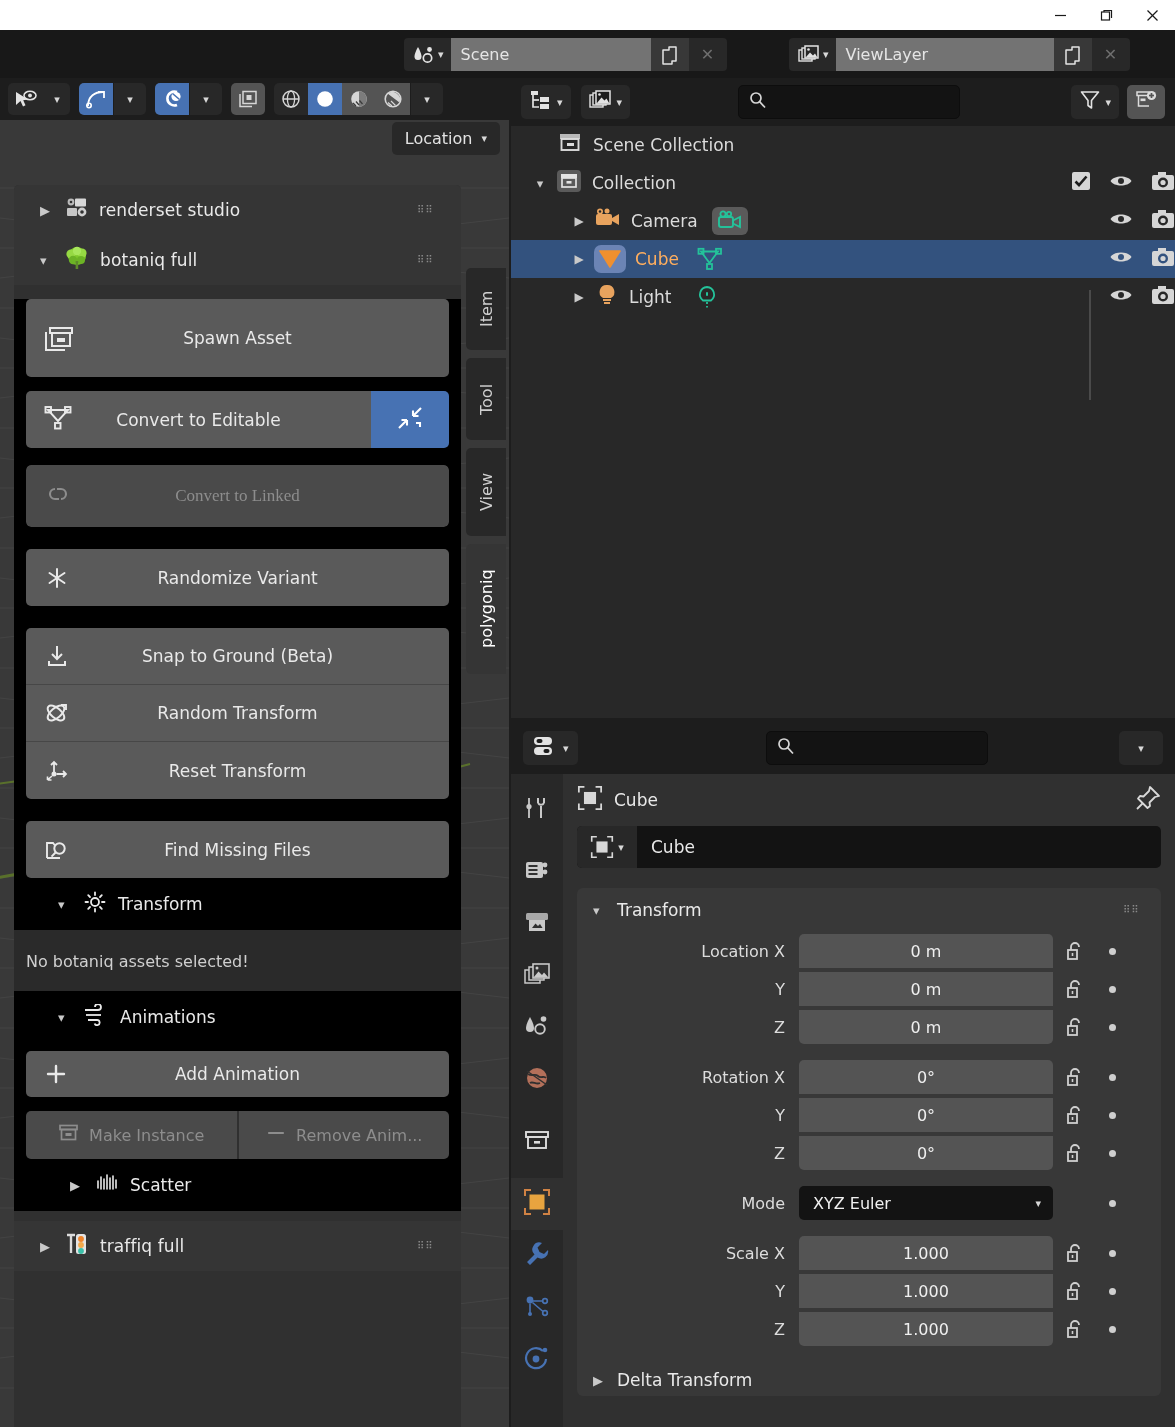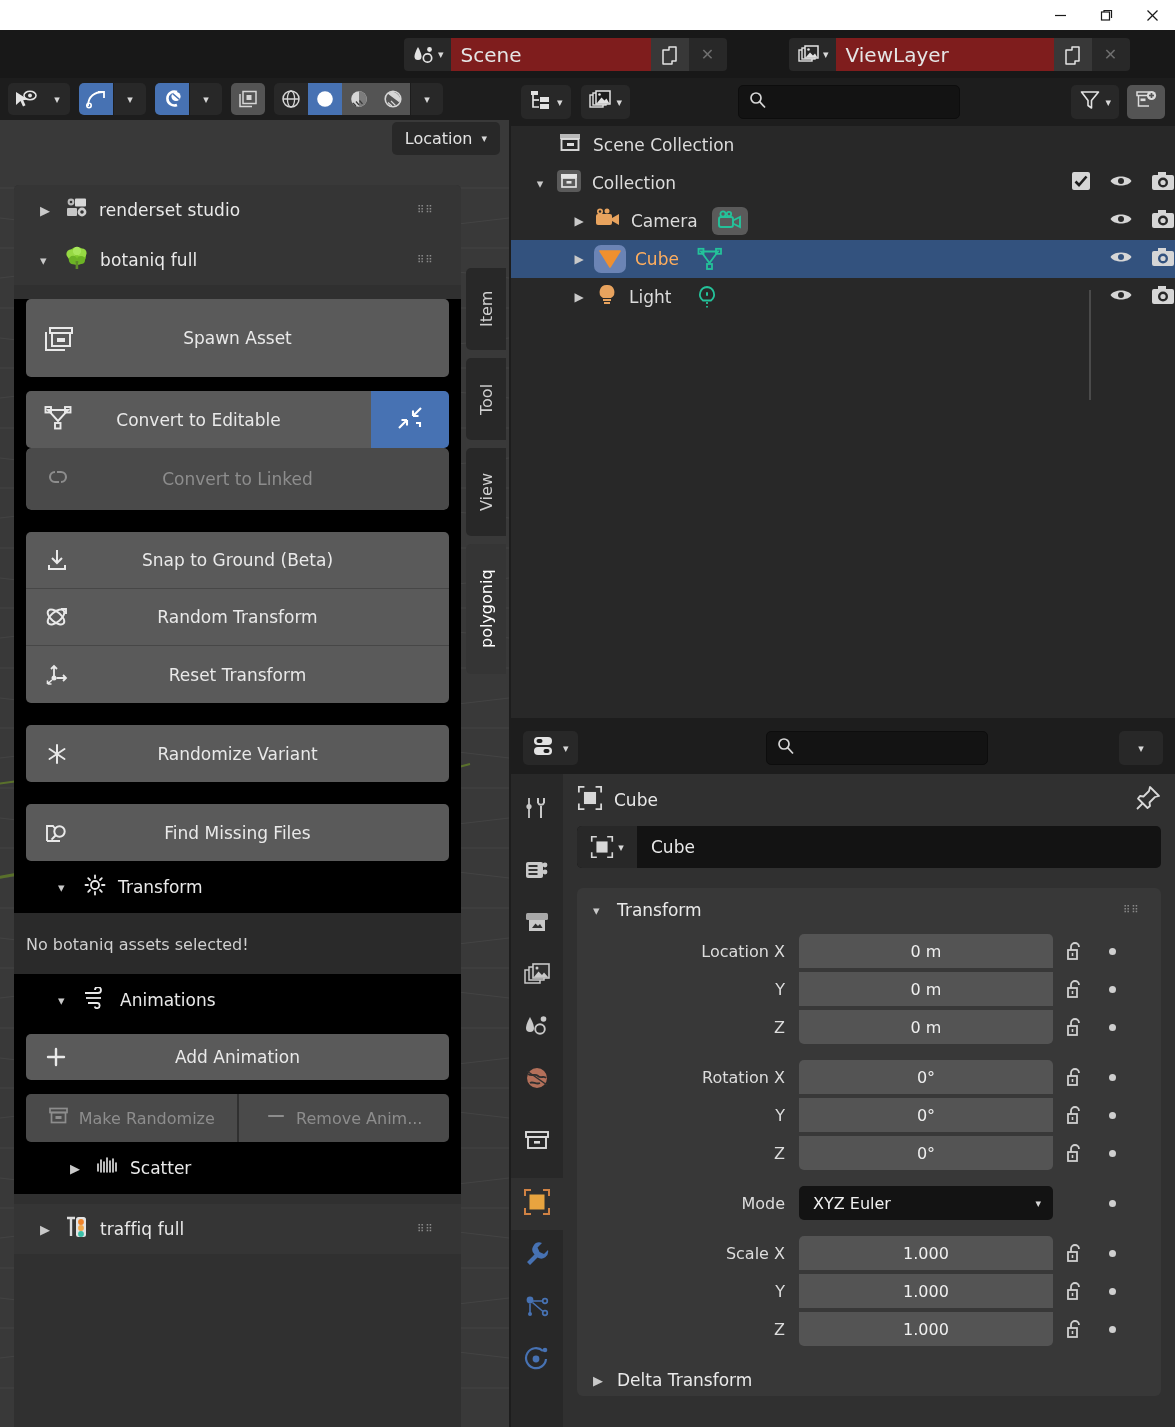--- a/index.html
+++ b/index.html
@@ -12,22 +12,22 @@
   .winbtns { position:absolute; right:0; top:0; height:30px; display:flex; }
   .winbtn { width:46px; height:30px; display:flex; align-items:center; justify-content:center;
     color:#1a1a1a; font-size:13px; line-height:1; }
   .winbtn svg { display:block; }
 
   
   .topbar { position:absolute; left:0; top:30px; width:1175px; height:48px; background:#181818; }
   .idblock { position:absolute; top:38px; display:flex; align-items:stretch; height:33px; }
   .idbtn { background:#282828; border-radius:4px 0 0 4px; display:flex; align-items:center;
     gap:3px; padding:0 7px 0 9px; }
-  .idfield { background:#7f1d1d; display:flex; align-items:center; padding:0 10px;
-    color:#e5e5e5; font-size:20px; min-width:40px; }
+  .idfield { background:#737373; display:flex; align-items:center; padding:0 10px;
+    color:#e5e5e5; font-size:16px; min-width:40px; }
   .idcopy { background:#383838; width:38px; display:flex; align-items:center; justify-content:center;
     border-radius:0; }
   .idx { background:#282828; width:38px; display:flex; align-items:center; justify-content:center;
     color:#6e6e6e; font-size:16px; border-radius:0 4px 4px 0; }
   .chev { color:#d8d8d8; font-size:11px; }
 
   
   .viewport { position:absolute; left:0; top:78px; width:509px; height:1349px;
     background:#393939; overflow:hidden; }
   .vp-mesh { position:absolute; inset:0; opacity:.5; }
@@ -389,77 +389,77 @@
             <span>
               <svg width="28" height="26" viewBox="0 0 28 26">
                 <path d="M3 23 L11 15 M11 15 H5.5 M11 15 V20.5" fill="none" stroke="#fff" stroke-width="2.1"></path>
                 <path d="M25 3 L17 11 M17 11 H22.5 M17 11 V5.5" fill="none" stroke="#fff" stroke-width="2.1"></path>
                 <path d="M20 18 H24 V22" fill="none" stroke="#fff" stroke-width="2.1"></path>
               </svg>
             </span>
           </div>
         </div>
 
-        <div class="row2" style="margin-top:0;">
+        <div class="row2" style="margin-top:17px;font-family:Liberation Serif, serif;">
           <div class="main dis" style="height:62px;border-radius:5px;">
             <span class="lico">
               <svg width="28" height="26" viewBox="0 0 28 26">
                 <path d="M11 8 A5 5 0 0 0 11 18 H15" fill="none" stroke="#8d8d8d" stroke-width="2.1"></path>
                 <path d="M17 18 A5 5 0 0 0 17 8 H13" fill="none" stroke="#8d8d8d" stroke-width="2.1"></path>
               </svg>
             </span>
             <span>Convert to Linked</span>
-          </div>
-        </div>
-
-        <div class="stack" style="margin-top:22px;">
-          <div class="sbtn">
-            <span class="lico">
-              <svg width="26" height="24" viewBox="0 0 26 24">
-                <path d="M13 2 V14 M8 10 L13 15 L18 10" fill="none" stroke="#e9e9e9" stroke-width="2"></path>
-                <path d="M5 17 V21 H21 V17" fill="none" stroke="#e9e9e9" stroke-width="2"></path>
-              </svg>
-            </span>
-            <span>Snap to Ground (Beta)</span>
-          </div>
-          <div class="sbtn">
-            <span class="lico">
-              <svg width="26" height="24" viewBox="0 0 26 24">
-                <ellipse cx="12" cy="12" rx="10" ry="5" fill="none" stroke="#e9e9e9" stroke-width="1.9" transform="rotate(40 12 12)"></ellipse>
-                <ellipse cx="12" cy="12" rx="10" ry="5" fill="none" stroke="#e9e9e9" stroke-width="1.9" transform="rotate(-40 12 12)"></ellipse>
-                <path d="M17 4 H22 V9" fill="none" stroke="#e9e9e9" stroke-width="1.9"></path>
-              </svg>
-            </span>
-            <span>Random Transform</span>
-          </div>
-          <div class="sbtn">
-            <span class="lico">
-              <svg width="26" height="24" viewBox="0 0 26 24">
-                <circle cx="10" cy="15" r="2.5" fill="#e9e9e9"></circle>
-                <path d="M10 13 V3 M7 6 L10 3 L13 6" fill="none" stroke="#e9e9e9" stroke-width="1.8"></path>
-                <path d="M12.5 15 H22 M19 12 L22 15 L19 18" fill="none" stroke="#e9e9e9" stroke-width="1.8"></path>
-                <path d="M8 17 L3.5 21 M3.5 21 H7.5 M3.5 21 V17.5" fill="none" stroke="#e9e9e9" stroke-width="1.6"></path>
-              </svg>
-            </span>
-            <span>Reset Transform</span>
           </div>
         </div>
 
         <div class="stack" style="margin-top:22px;">
           <div class="sbtn" style="height:57px;">
             <span class="lico">
               <svg width="26" height="24" viewBox="0 0 26 24">
                 <g stroke="#e9e9e9" stroke-width="2" stroke-linecap="round">
                   <line x1="13" y1="3" x2="13" y2="21"></line>
                   <line x1="5.5" y1="7" x2="20.5" y2="17"></line>
                   <line x1="20.5" y1="7" x2="5.5" y2="17"></line>
                 </g>
               </svg>
             </span>
             <span>Randomize Variant</span>
+          </div>
+        </div>
+
+        <div class="stack" style="margin-top:22px;">
+          <div class="sbtn">
+            <span class="lico">
+              <svg width="26" height="24" viewBox="0 0 26 24">
+                <path d="M13 2 V14 M8 10 L13 15 L18 10" fill="none" stroke="#e9e9e9" stroke-width="2"></path>
+                <path d="M5 17 V21 H21 V17" fill="none" stroke="#e9e9e9" stroke-width="2"></path>
+              </svg>
+            </span>
+            <span>Snap to Ground (Beta)</span>
+          </div>
+          <div class="sbtn">
+            <span class="lico">
+              <svg width="26" height="24" viewBox="0 0 26 24">
+                <ellipse cx="12" cy="12" rx="10" ry="5" fill="none" stroke="#e9e9e9" stroke-width="1.9" transform="rotate(40 12 12)"></ellipse>
+                <ellipse cx="12" cy="12" rx="10" ry="5" fill="none" stroke="#e9e9e9" stroke-width="1.9" transform="rotate(-40 12 12)"></ellipse>
+                <path d="M17 4 H22 V9" fill="none" stroke="#e9e9e9" stroke-width="1.9"></path>
+              </svg>
+            </span>
+            <span>Random Transform</span>
+          </div>
+          <div class="sbtn">
+            <span class="lico">
+              <svg width="26" height="24" viewBox="0 0 26 24">
+                <circle cx="10" cy="15" r="2.5" fill="#e9e9e9"></circle>
+                <path d="M10 13 V3 M7 6 L10 3 L13 6" fill="none" stroke="#e9e9e9" stroke-width="1.8"></path>
+                <path d="M12.5 15 H22 M19 12 L22 15 L19 18" fill="none" stroke="#e9e9e9" stroke-width="1.8"></path>
+                <path d="M8 17 L3.5 21 M3.5 21 H7.5 M3.5 21 V17.5" fill="none" stroke="#e9e9e9" stroke-width="1.6"></path>
+              </svg>
+            </span>
+            <span>Reset Transform</span>
           </div>
         </div>
 
         <div class="stack" style="margin-top:22px;">
           <div class="sbtn">
             <span class="lico">
               <svg width="26" height="24" viewBox="0 0 26 24">
                 <path d="M3 20 V5 H9 L11 7.5" fill="none" stroke="#e9e9e9" stroke-width="1.9"></path>
                 <path d="M3 20 H16" fill="none" stroke="#e9e9e9" stroke-width="1.9"></path>
                 <circle cx="15.5" cy="10.5" r="5.2" fill="none" stroke="#e9e9e9" stroke-width="2"></circle>
@@ -518,21 +518,21 @@
 
         <div class="dual">
           <div>
             <span>
               <svg width="22" height="20" viewBox="0 0 22 20">
                 <rect x="2" y="2.5" width="17" height="4" fill="none" stroke="#8d8d8d" stroke-width="1.7"></rect>
                 <rect x="3.5" y="6.5" width="14" height="10" fill="none" stroke="#8d8d8d" stroke-width="1.7"></rect>
                 <rect x="7.5" y="10" width="6" height="3" fill="#8d8d8d"></rect>
               </svg>
             </span>
-            <span>Make Randomize</span>
+            <span>Make Instance</span>
           </div>
           <div>
             <span>
               <svg width="22" height="20" viewBox="0 0 22 20">
                   <line x1="4" y1="10" x2="18" y2="10" stroke="#8d8d8d" stroke-width="2.2" stroke-linecap="round"></line>
                 </svg>
             </span>
             <span>Remove Anim...</span>
           </div>
         </div>

